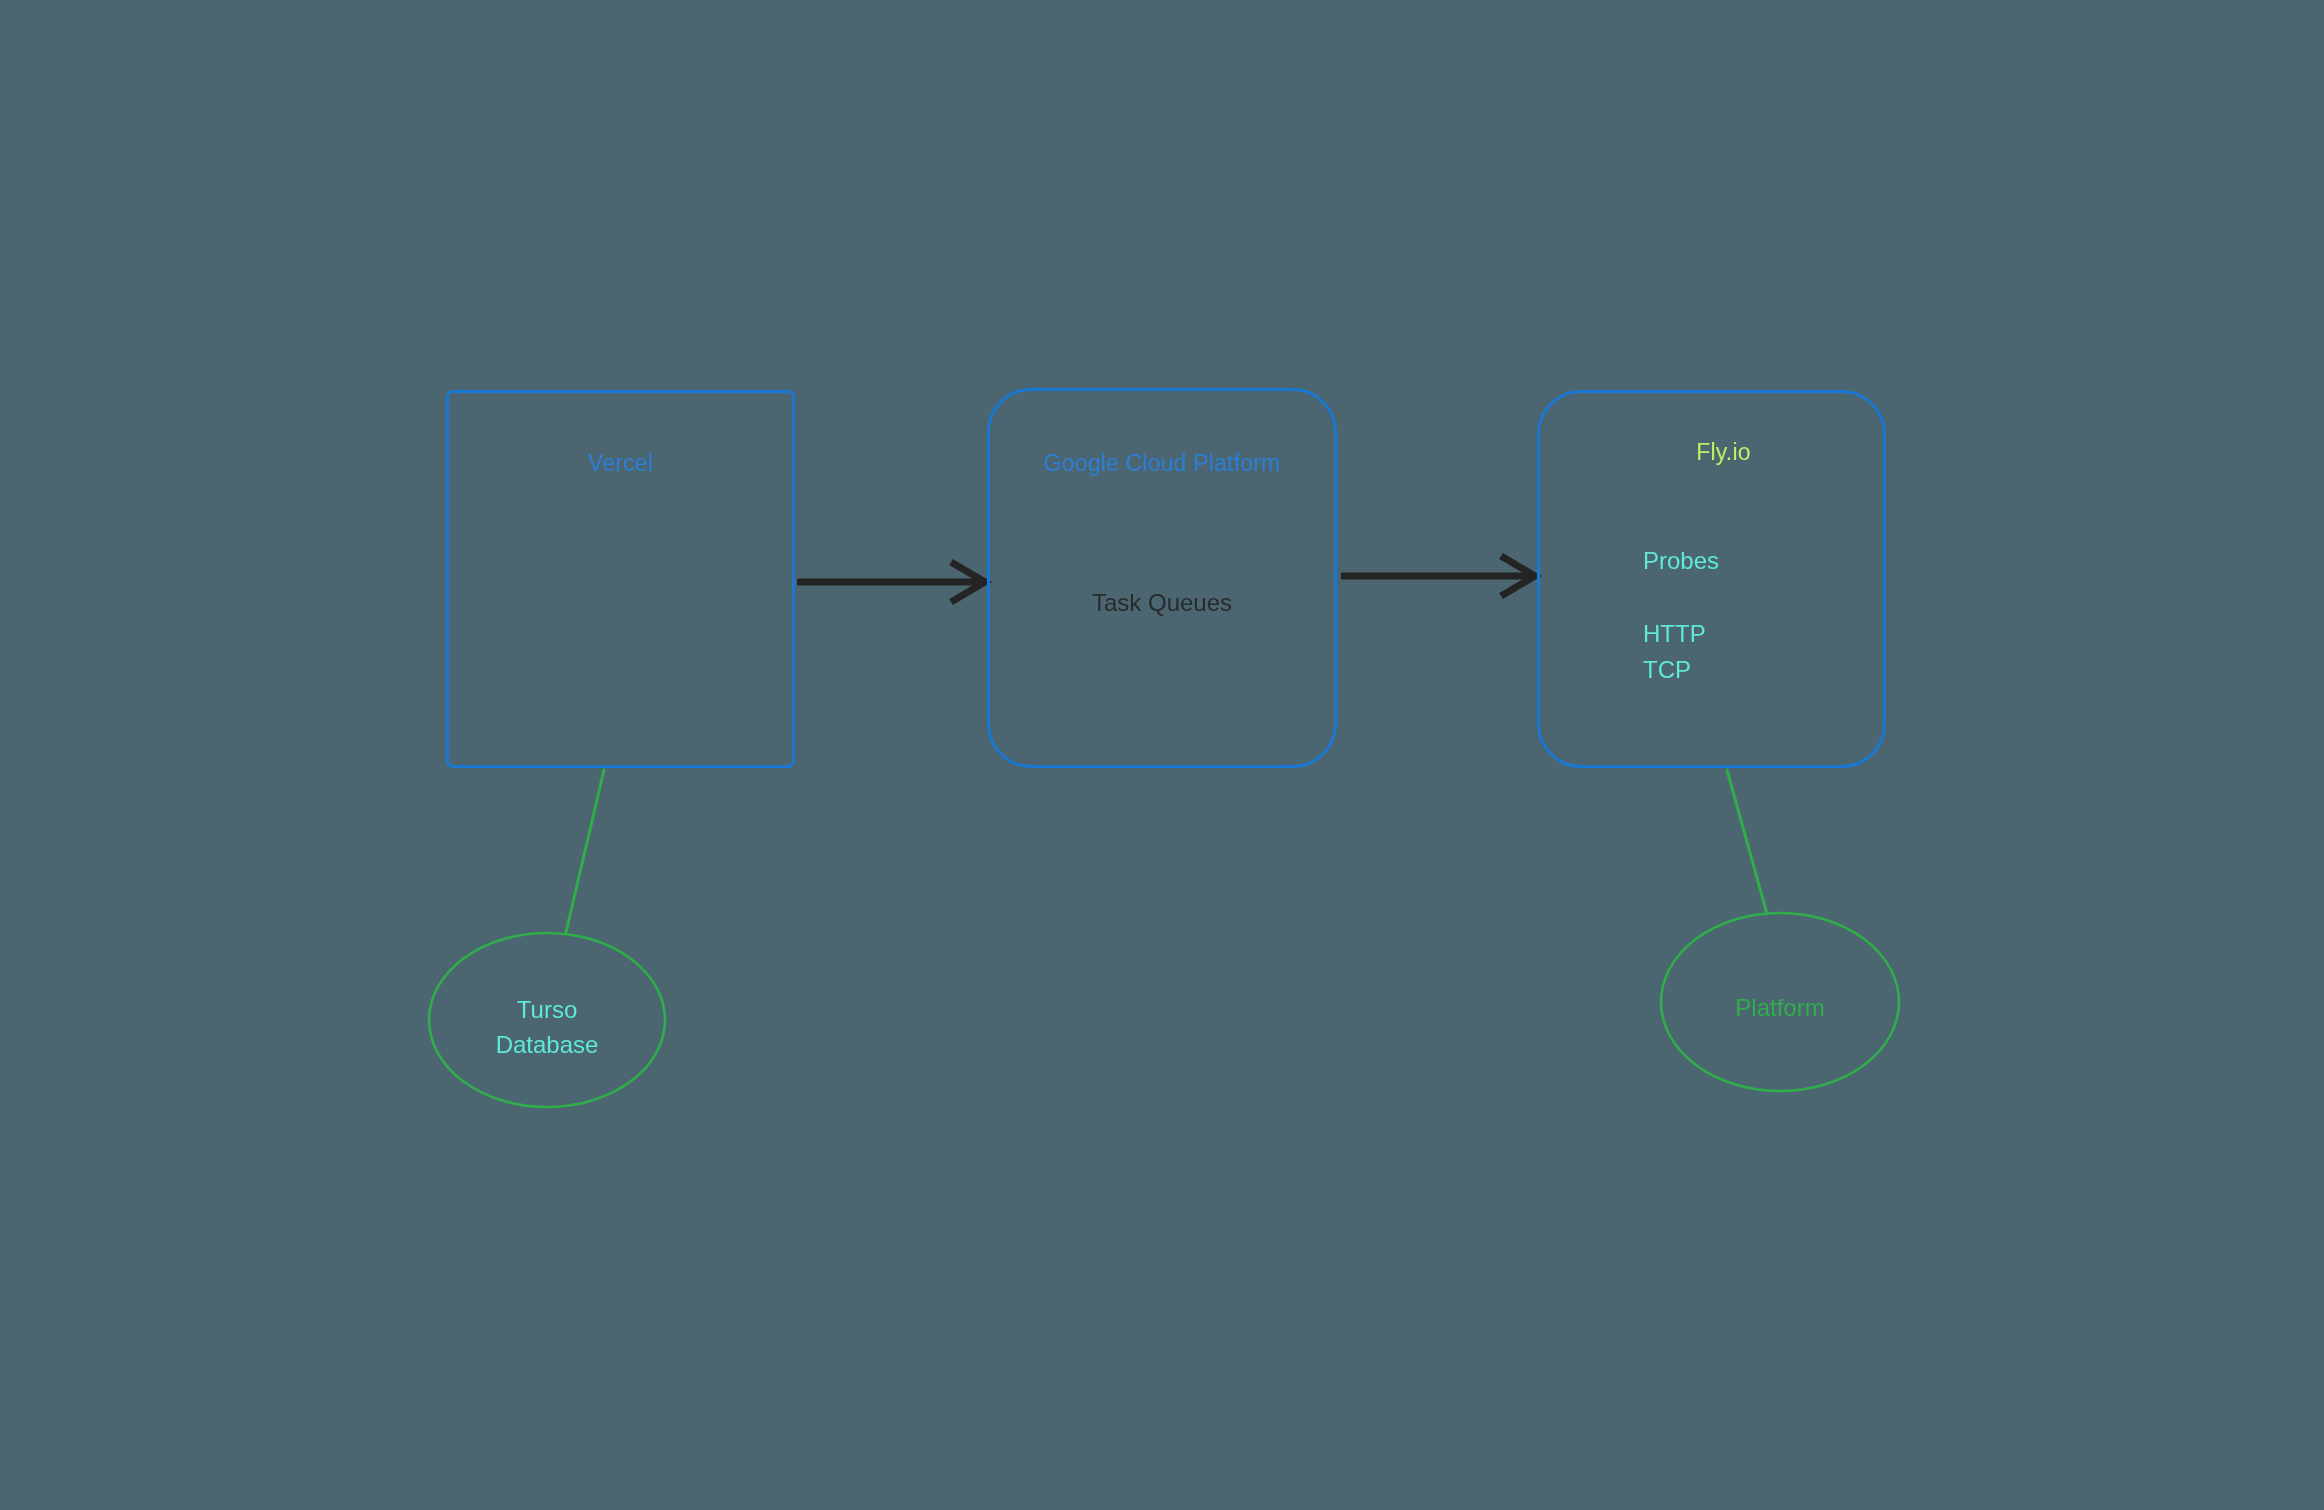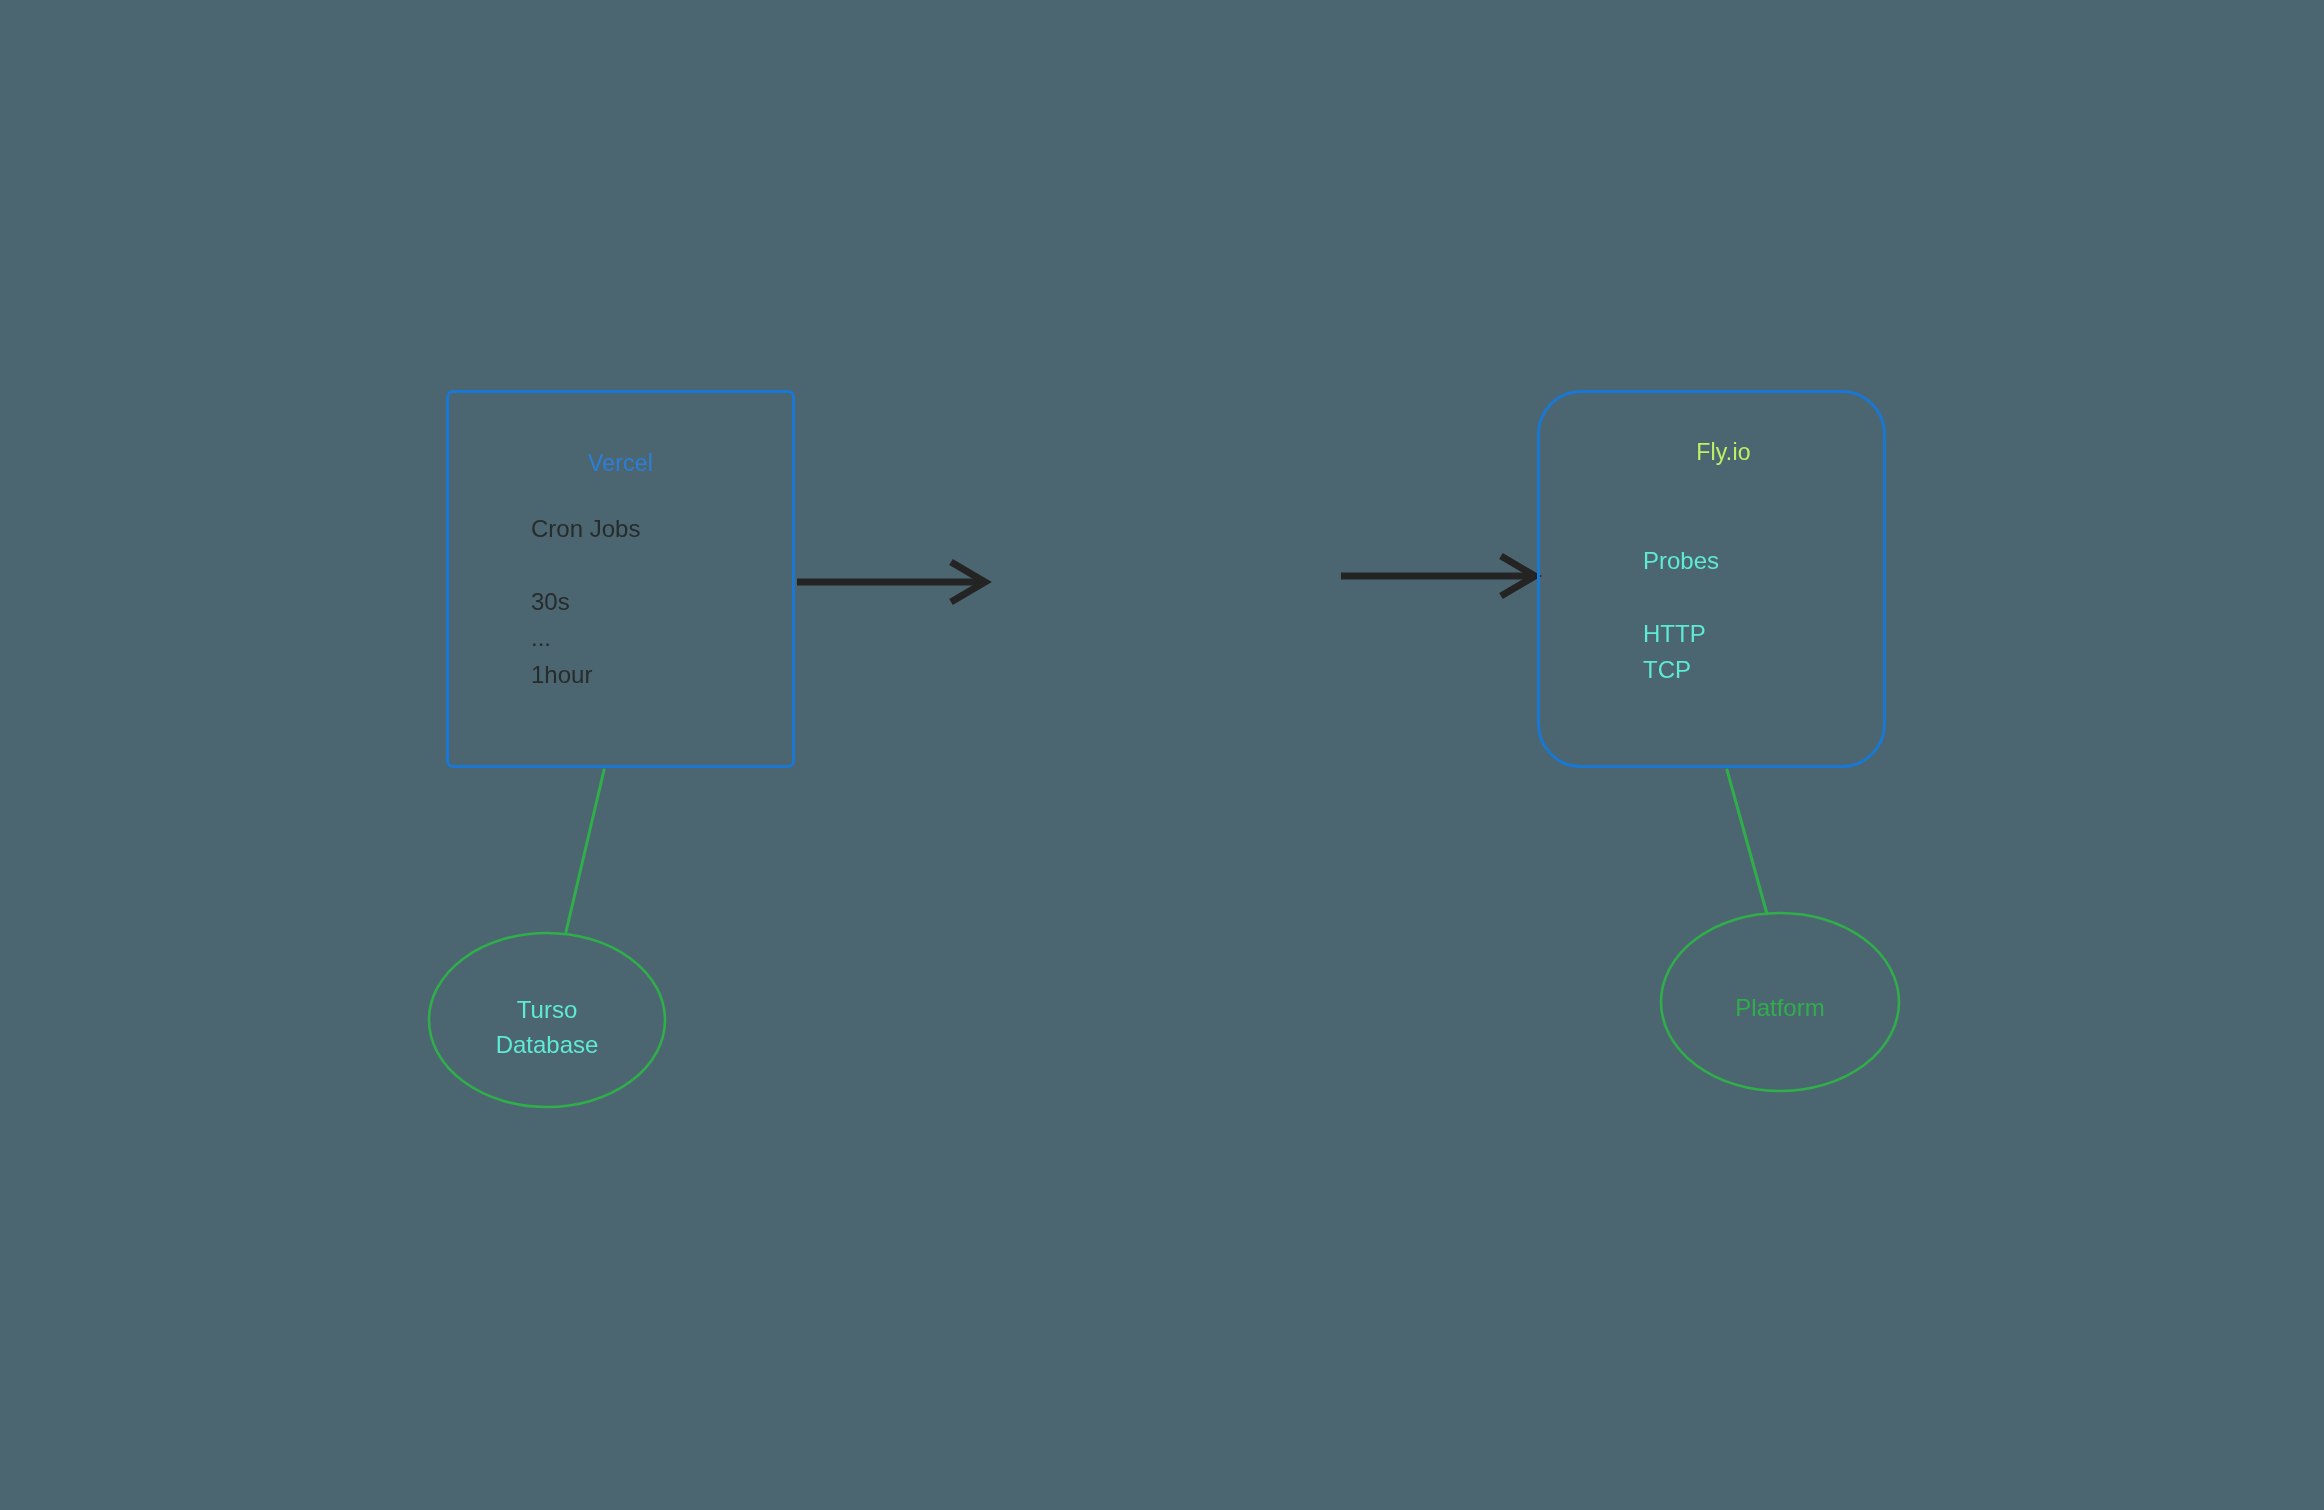--- a/index.html
+++ b/index.html
@@ -86,27 +86,26 @@
         <polyline points="951,562 985,582 951,602" fill="none" stroke="#242424" stroke-width="7" stroke-linejoin="miter" stroke-linecap="butt"></polyline>
       </g>
       <g>
         <line x1="1341" y1="576" x2="1531" y2="576" stroke="#242424" stroke-width="7" stroke-linecap="butt"></line>
         <polyline points="1501,556 1535,576 1501,596" fill="none" stroke="#242424" stroke-width="7" stroke-linejoin="miter" stroke-linecap="butt"></polyline>
       </g>
     </svg>
 
   <div class="node-box" id="box-0" style="left: 446px; top: 390px; width: 349px; height: 378px; border-color: rgb(24, 120, 212); border-radius: 7px;">
     <div class="node-title" id="box-title-0" style="top: 57px; color: rgb(43, 127, 217);">Vercel</div>
-    <div class="node-text" id="box-text-0" style="top: 118px; color: rgb(38, 43, 43); left: 82px;">Cron Jobs
-
-30s
-...
-1hour</div>
   </div>
 
+  <div class="node-box" id="box-1" style="left: 987px; top: 388px; width: 350px; height: 380px; border-color: rgb(24, 120, 212);">
+    <div class="node-title" id="box-title-1" style="top: 59px; color: rgb(43, 127, 217);">Google Cloud Platform</div>
+    <div class="node-text centered" id="box-text-1" style="top: 194px; color: rgb(38, 43, 43);">Task Queues</div>
+  </div>
 
   <div class="node-box" id="box-2" style="left: 1537px; top: 390px; width: 349px; height: 378px; border-color: rgb(24, 120, 212);">
     <div class="node-title" id="box-title-2" style="top: 46px; color: #bef264; margin-left: 12px;">Fly.io</div>
     <div class="node-text" id="box-text-2" style="top: 150px; color: #5eead4; left: 103px;">Probes
 
 HTTP
 TCP</div>
   </div>
 
   <div class="ellipse-label" id="ellipse-label-0" style="left: 429px; width: 236px; top: 992px; color: #5eead4;">Turso

